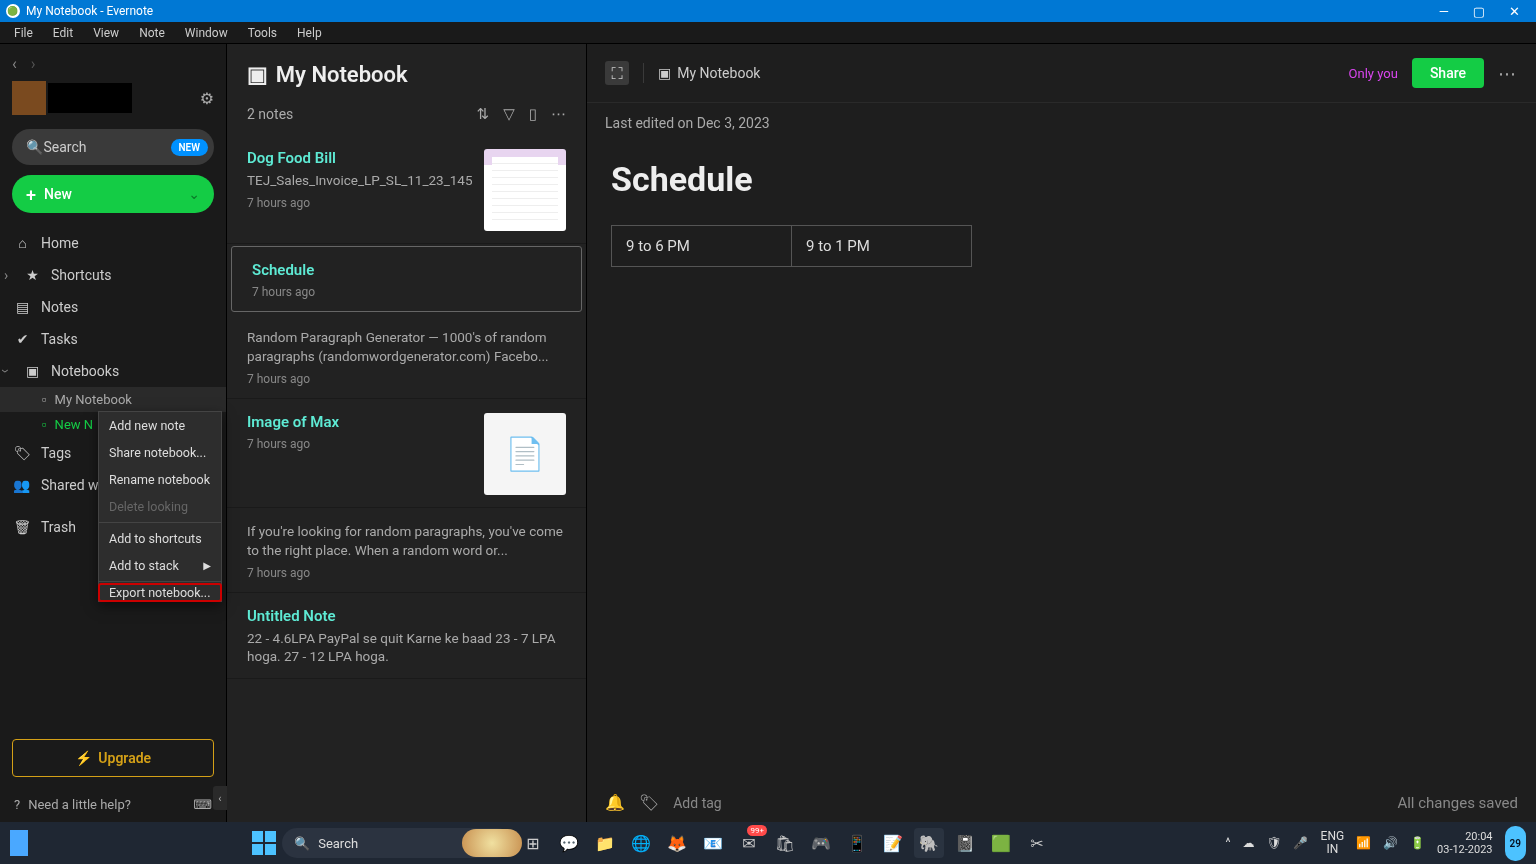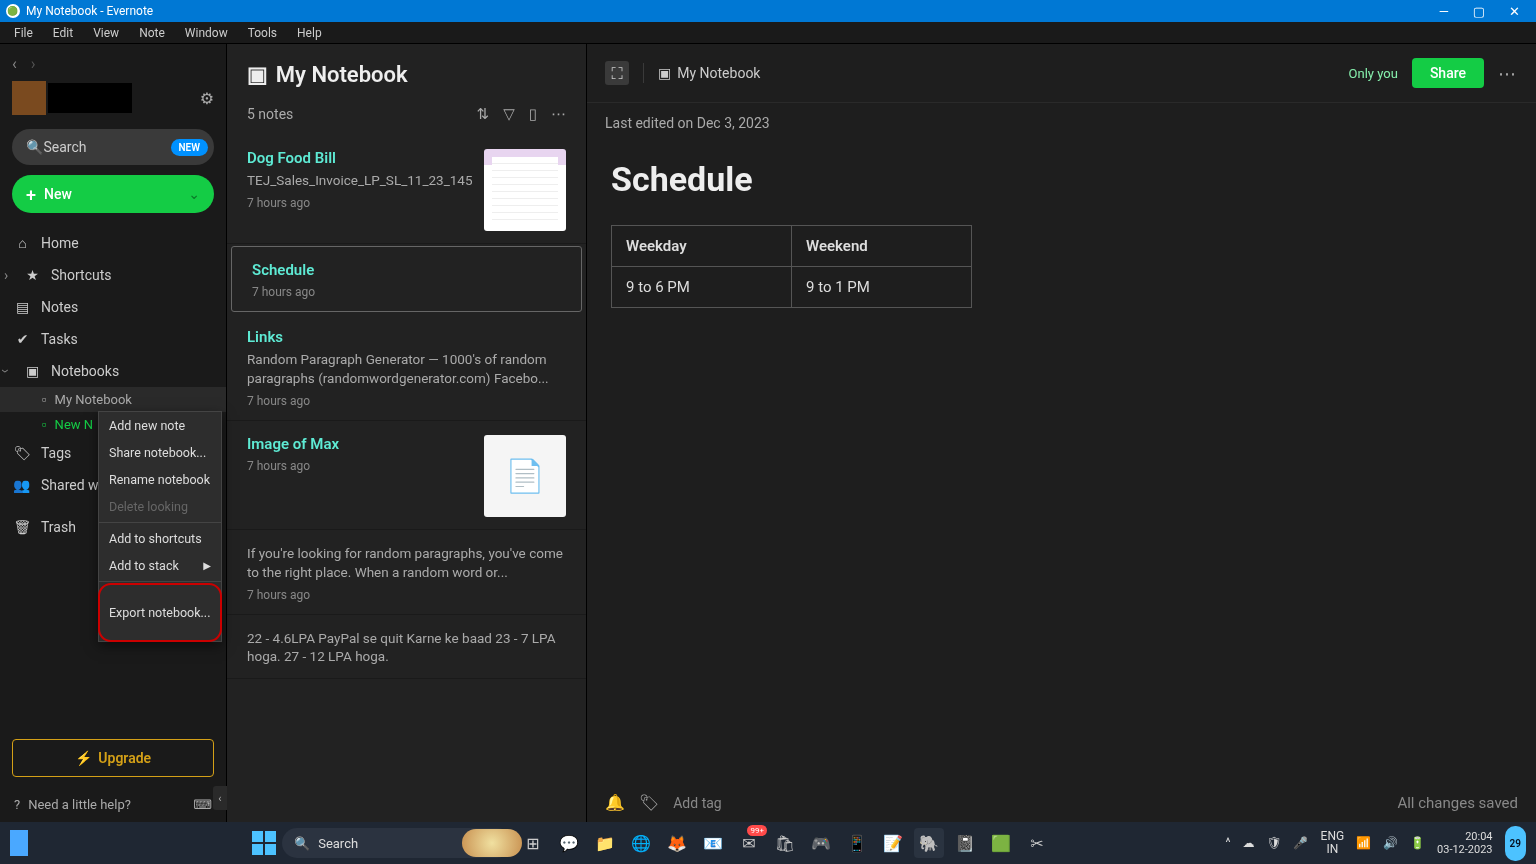--- a/index.html
+++ b/index.html
@@ -40,21 +40,21 @@
 .sb-upgrade { margin: 10px 12px; border: 1px solid #d4a017; border-radius: 4px; height: 38px; display: flex; align-items: center; justify-content: center; color: #d4a017; font-size: 14px; font-weight: 600; gap: 6px; }
 .sb-help { padding: 10px 14px; font-size: 13px; color: #aaa; display: flex; align-items: center; gap: 8px; }
 .sb-collapse { position: absolute; bottom: 12px; right: -1px; background: #2a2a2a; width: 14px; height: 24px; display:flex; align-items:center; justify-content:center; color:#aaa; font-size:11px; border-radius:3px 0 0 3px; }
 .sb-icon{width:17px;display:inline-flex;justify-content:center;}
 
 
 .context-menu { position: absolute; left: 98px; top: 411px; background: #2d2d2d; border: 1px solid #444; width: 124px; font-size: 12.5px; z-index: 1000; box-shadow: 0 4px 12px rgba(0,0,0,0.5); }
 .context-menu div { padding: 6px 10px; color: #ddd; cursor: pointer; display:flex; align-items:center; }
 .context-menu div.disabled { color: #666; }
 .context-menu .sep { height: 1px; background: #444; padding: 0; margin: 2px 0; }
-.context-menu div.highlighted { border: 2px solid #c00; border-radius: 13px; margin: -1px; padding: 20px 9px; position:relative; z-index:2; }
+.context-menu div.highlighted { border: 2px solid #c00; border-radius: 3px; margin: -1px; padding: 0 9px; position:relative; z-index:2; }
 .context-menu .submenu-arrow{margin-left:auto;font-size:10px;}
 
 
 .notelist { width: 360px; background: #222; border-right: 1px solid #000; display: flex; flex-direction: column; }
 .nl-header { padding: 18px 20px 8px; }
 .nl-title { font-size: 22px; font-weight: 600; color: #eee; display: flex; align-items: center; gap: 8px; }
 .nl-sub { display: flex; align-items: center; padding: 10px 20px 12px; font-size: 14px; color: #aaa; }
 .nl-sub-icons { margin-left: auto; display: flex; gap: 14px; color: #aaa; font-size: 15px; }
 .note-items { flex: 1; overflow: hidden; }
 .note-card { padding: 14px 20px 12px; border-bottom: 1px solid #1a1a1a; display: flex; cursor: pointer; }
@@ -67,21 +67,21 @@
 .note-thumb.invoice { background: linear-gradient(#e8d5f0 0 20%, #fff 20% 100%); position:relative; }
 .note-thumb.invoice::after{content:"";position:absolute;inset:8px;background:repeating-linear-gradient(#fff,#fff 6px,#eee 6px,#eee 7px);}
 
 
 .detail { flex: 1; background: #1e1e1e; display: flex; flex-direction: column; }
 .detail-toolbar { display: flex; align-items: center; padding: 14px 18px; gap: 14px; border-bottom: 1px solid #2a2a2a; }
 .dt-btn-expand { width: 24px; height: 24px; background: #3a3a3a; border-radius: 3px; display:flex; align-items:center; justify-content:center; color:#ccc; }
 .dt-breadcrumb { font-size: 14px; color: #ccc; display: flex; align-items: center; gap: 6px; }
 .dt-divider { width: 1px; height: 20px; background: #3a3a3a; }
 .dt-spacer { flex: 1; }
-.dt-only { font-size: 13px; color: #86efac; }
+.dt-only { font-size: 13px; color: #d946ef; }
 .dt-share { background: #14cc45; color: #fff; font-size: 14px; font-weight: 500; padding: 7px 18px; border-radius: 4px; }
 .dt-more { color: #aaa; font-size: 18px; letter-spacing: 2px; }
 .detail-meta { padding: 12px 18px; font-size: 14px; color: #aaa; }
 .detail-body { padding: 16px 24px; flex: 1; }
 .detail-title { font-size: 34px; font-weight: 700; color: #eee; margin-bottom: 26px; }
 .schedule-table { border-collapse: collapse; }
 .schedule-table td, .schedule-table th { border: 1px solid #555; padding: 11px 14px; font-size: 15px; color: #ddd; text-align:left; width: 180px; }
 .schedule-table th { font-weight: 600; }
 .detail-footer { display: flex; align-items: center; padding: 10px 18px; gap: 14px; font-size: 14px; color: #888; }
 .detail-footer .saved { margin-left: auto; font-size: 15px; }
@@ -204,21 +204,21 @@
   </div>
 
   <div class="notelist">
     <div class="nl-header">
       <div class="nl-title">
           <span>▣</span>
           <span>My Notebook</span>
         </div>
     </div>
     <div class="nl-sub">
-      <span>5 notes</span>
+      <span>2 notes</span>
       <div class="nl-sub-icons">
         <span>⇅</span>
         <span>▽</span>
         <span>▯</span>
         <span>⋯</span>
       </div>
     </div>
     <div class="note-items" id="note-items">
         <div class="note-card">
           <div class="note-card-body">
@@ -229,40 +229,40 @@
           <div class="note-thumb invoice"></div>
         </div>
         <div class="note-card selected">
           <div class="note-card-body">
             <div class="note-card-title">Schedule</div>
             <div class="note-card-time">7 hours ago</div>
           </div>
         </div>
         <div class="note-card">
           <div class="note-card-body">
-            <div class="note-card-title">Links</div>
             <div class="note-card-preview">Random Paragraph Generator — 1000's of random paragraphs (randomwordgenerator.com) Facebo...</div>
             <div class="note-card-time">7 hours ago</div>
           </div>
         </div>
         <div class="note-card">
           <div class="note-card-body">
             <div class="note-card-title">Image of Max</div>
             <div class="note-card-time">7 hours ago</div>
           </div>
           <div class="note-thumb ">📄</div>
         </div>
         <div class="note-card">
           <div class="note-card-body">
             <div class="note-card-preview">If you're looking for random paragraphs, you've come to the right place. When a random word or...</div>
             <div class="note-card-time">7 hours ago</div>
           </div>
         </div>
         <div class="note-card">
           <div class="note-card-body">
+            <div class="note-card-title">Untitled Note</div>
             <div class="note-card-preview">22 - 4.6LPA PayPal se quit Karne ke baad 23 - 7 LPA hoga. 27 - 12 LPA hoga.</div>
           </div>
         </div>
       </div>
   </div>
 
   <div class="detail">
     <div class="detail-toolbar">
       <div class="dt-btn-expand">⛶</div>
       <div class="dt-divider"></div>
@@ -273,24 +273,20 @@
       <div class="dt-spacer"></div>
       <span class="dt-only">Only you</span>
       <div class="dt-share"><span>Share</span></div>
       <span class="dt-more">⋯</span>
     </div>
     <div class="detail-meta">Last edited on Dec 3, 2023</div>
     <div class="detail-body">
       <div class="detail-title">Schedule</div>
       <table class="schedule-table">
         <tbody>
-            <tr>
-              <th>Weekday</th>
-              <th>Weekend</th>
-            </tr>
         <tr>
               <td>9 to 6 PM</td>
               <td>9 to 1 PM</td>
             </tr>
       </tbody>
         </table>
     </div>
     <div class="detail-footer">
       <span class="df-icon">🔔</span>
       <span class="df-icon">🏷</span>

